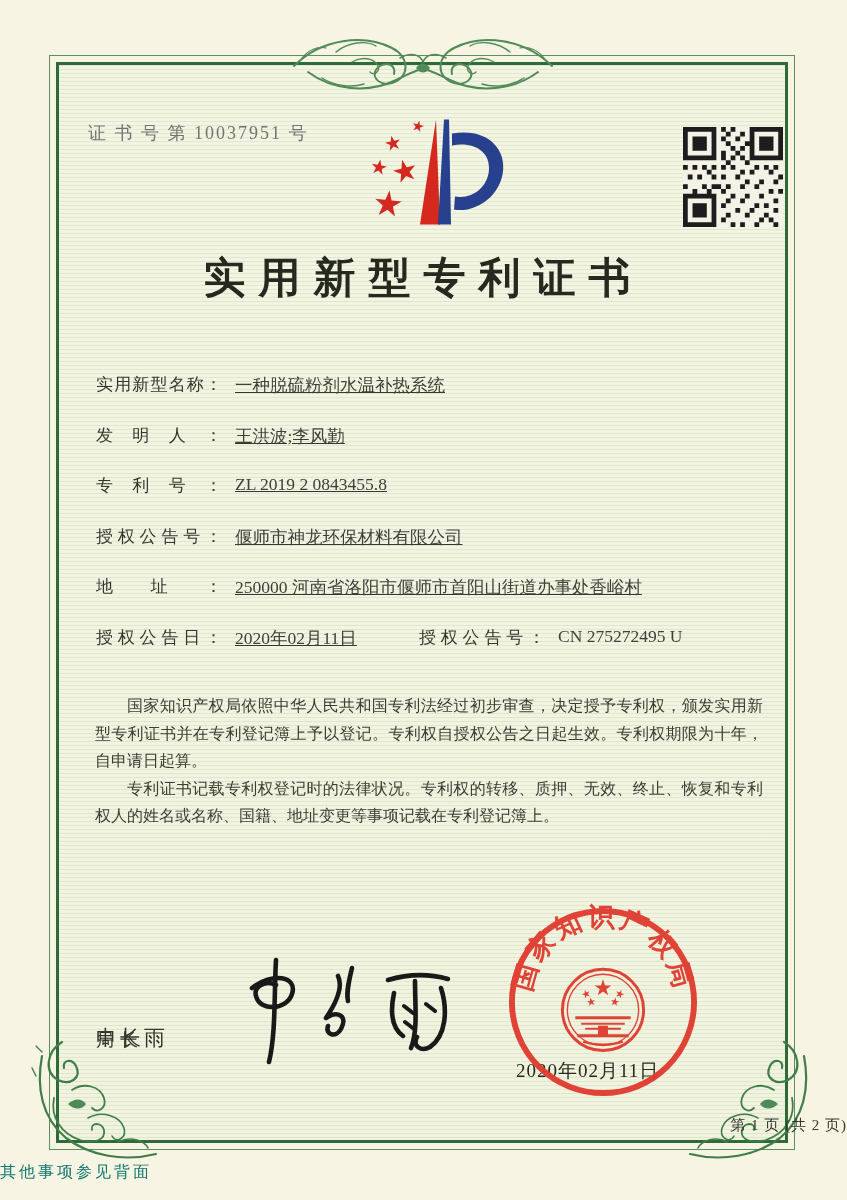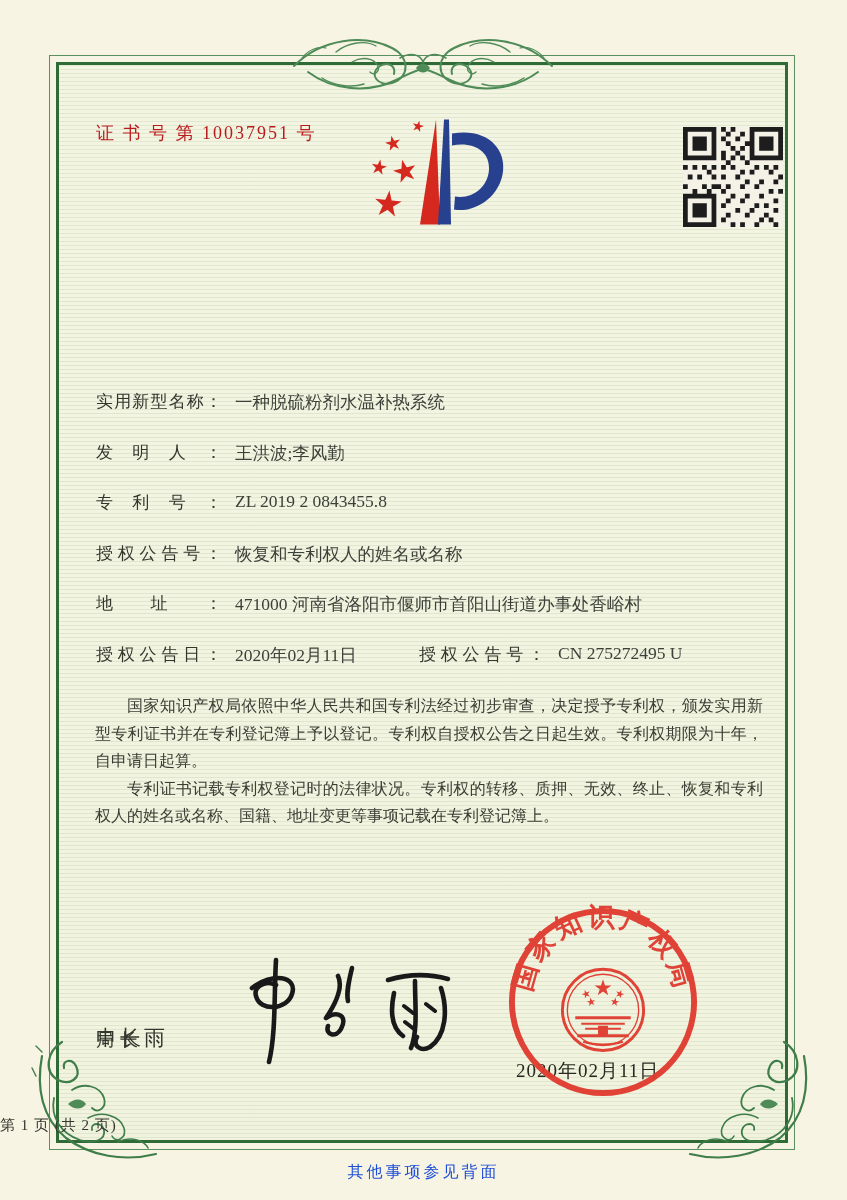--- a/index.html
+++ b/index.html
@@ -21,34 +21,34 @@
   .frame-inner {
     position:absolute; left:56px; top:62px; width:732px; height:1081px;
     border:3px solid #2e6b37;
     background:
       repeating-linear-gradient(180deg,
         rgba(120,170,110,0.16) 0 1px, transparent 1px 4px),
       linear-gradient(#f4f4e2,#f1f3df);
   }
 
   .cert-number {
-    position:absolute; left:96px; top:121px;
-    font-size:18px; letter-spacing:2px; color:#b91c1c;
+    position:absolute; left:88px; top:121px;
+    font-size:18px; letter-spacing:2px; color:#737373;
   }
 
   .logo { position:absolute; left:348px; top:110px; width:164px; height:128px; }
   .qr   { position:absolute; left:683px; top:127px; width:100px; height:100px; }
 
   .title {
     position:absolute; left:0; top:250px; width:847px;
     text-align:center; font-size:42px; font-weight:bold;
     letter-spacing:13px; color:#26291f;
   }
 
-  .fields { position:absolute; left:96px; top:390px; width:668px; }
+  .fields { position:absolute; left:96px; top:373px; width:668px;text-decoration:underline; }
   .field-row { position:relative; height:21px; margin-bottom:29.5px; font-size:17.5px; white-space:nowrap; }
   .field-label {
     display:inline-block; width:126px;
     text-align:justify; text-align-last:justify;
     font-size:17px; color:#33362d; vertical-align:top;
   }
   .field-value { padding-left:13px; color:#3c4038; }
   .grant-number-group { position:absolute; left:323px; top:0; }
 
   .paragraphs {
@@ -64,25 +64,25 @@
   .signature { position:absolute; left:222px; top:948px; width:250px; height:125px; }
 
   .seal-date {
     position:absolute; left:516px; top:1058px;
     font-size:19px; letter-spacing:1px; color:#26291f;
   }
   .seal { position:absolute; left:504px; top:903px; width:198px; height:198px; opacity:.95; }
 
   .page-info {
     position:absolute; left:0; top:1116px; width:847px;
-    text-align:left; font-size:15px; color:#33362d; letter-spacing:1px;
+    text-align:right; font-size:15px; color:#33362d; letter-spacing:1px;
   }
   .back-note {
     position:absolute; left:0; top:1162px; width:847px;
-    text-align:center; font-size:16px; letter-spacing:3px; color:#1d4ed8;
+    text-align:left; font-size:16px; letter-spacing:3px; color:#0f766e;
   }
 
   .ornament-top    { position:absolute; left:292px; top:28px;  width:262px; height:80px; }
   .ornament-bl     { position:absolute; left:28px;  top:1038px; width:132px; height:132px; }
   .ornament-br     { position:absolute; left:686px; top:1038px; width:132px; height:132px; }
 </style>
 </head>
 <body>
 
 <div class="page">
@@ -171,36 +171,37 @@
       M2,13h1v1h-1z M5,13h1v1h-1z M8,13h1v1h-1z M18,13h1v1h-1z M20,13h1v1h-1z
       M10,14h1v1h-1z M13,14h1v1h-1z M16,14h1v1h-1z
       M9,15h1v1h-1z M12,15h1v1h-1z M19,15h1v1h-1z
       M8,16h1v1h-1z M15,16h1v1h-1z M17,16h1v1h-1z
       M11,17h1v1h-1z M14,17h1v1h-1z M19,17h1v1h-1z
       M9,18h1v1h-1z M13,18h1v1h-1z M17,18h1v1h-1z
       M8,19h1v1h-1z M16,19h1v1h-1z M18,19h1v1h-1z
       M10,20h1v1h-1z M12,20h1v1h-1z M15,20h1v1h-1z M19,20h1v1h-1z"></path>
   </svg>
 
+  <div class="title">实用新型专利证书</div>
 
   <div class="fields">
     <div class="field-row">
       <span class="field-label">实用新型名称：</span><span class="field-value">一种脱硫粉剂水温补热系统</span>
     </div>
     <div class="field-row">
       <span class="field-label">发明人：</span><span class="field-value">王洪波;李风勤</span>
     </div>
     <div class="field-row">
       <span class="field-label">专利号：</span><span class="field-value">ZL 2019 2 0843455.8</span>
     </div>
     <div class="field-row">
-      <span class="field-label">授权公告号：</span><span class="field-value">恢复和专利权人的姓名或名称</span>
-    </div>
-    <div class="field-row">
-      <span class="field-label">地址：</span><span class="field-value">471000 河南省洛阳市偃师市首阳山街道办事处香峪村</span>
+      <span class="field-label">授权公告号：</span><span class="field-value">偃师市神龙环保材料有限公司</span>
+    </div>
+    <div class="field-row">
+      <span class="field-label">地址：</span><span class="field-value">250000 河南省洛阳市偃师市首阳山街道办事处香峪村</span>
     </div>
     <div class="field-row">
       <span class="field-label">授权公告日：</span><span class="field-value">2020年02月11日</span>
       <span class="grant-number-group"><span class="field-label">授权公告号：</span><span class="field-value">CN 275272495 U</span></span>
     </div>
   </div>
 
   <div class="paragraphs">
     <p>国家知识产权局依照中华人民共和国专利法经过初步审查，决定授予专利权，颁发实用新型专利证书并在专利登记簿上予以登记。专利权自授权公告之日起生效。专利权期限为十年，自申请日起算。</p>
     <p>专利证书记载专利权登记时的法律状况。专利权的转移、质押、无效、终止、恢复和专利权人的姓名或名称、国籍、地址变更等事项记载在专利登记簿上。</p>

